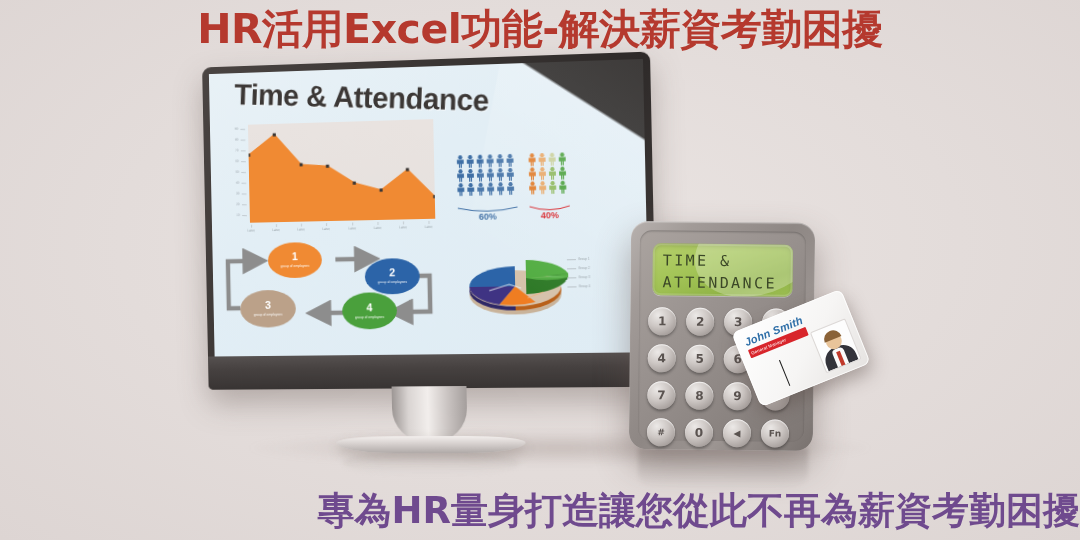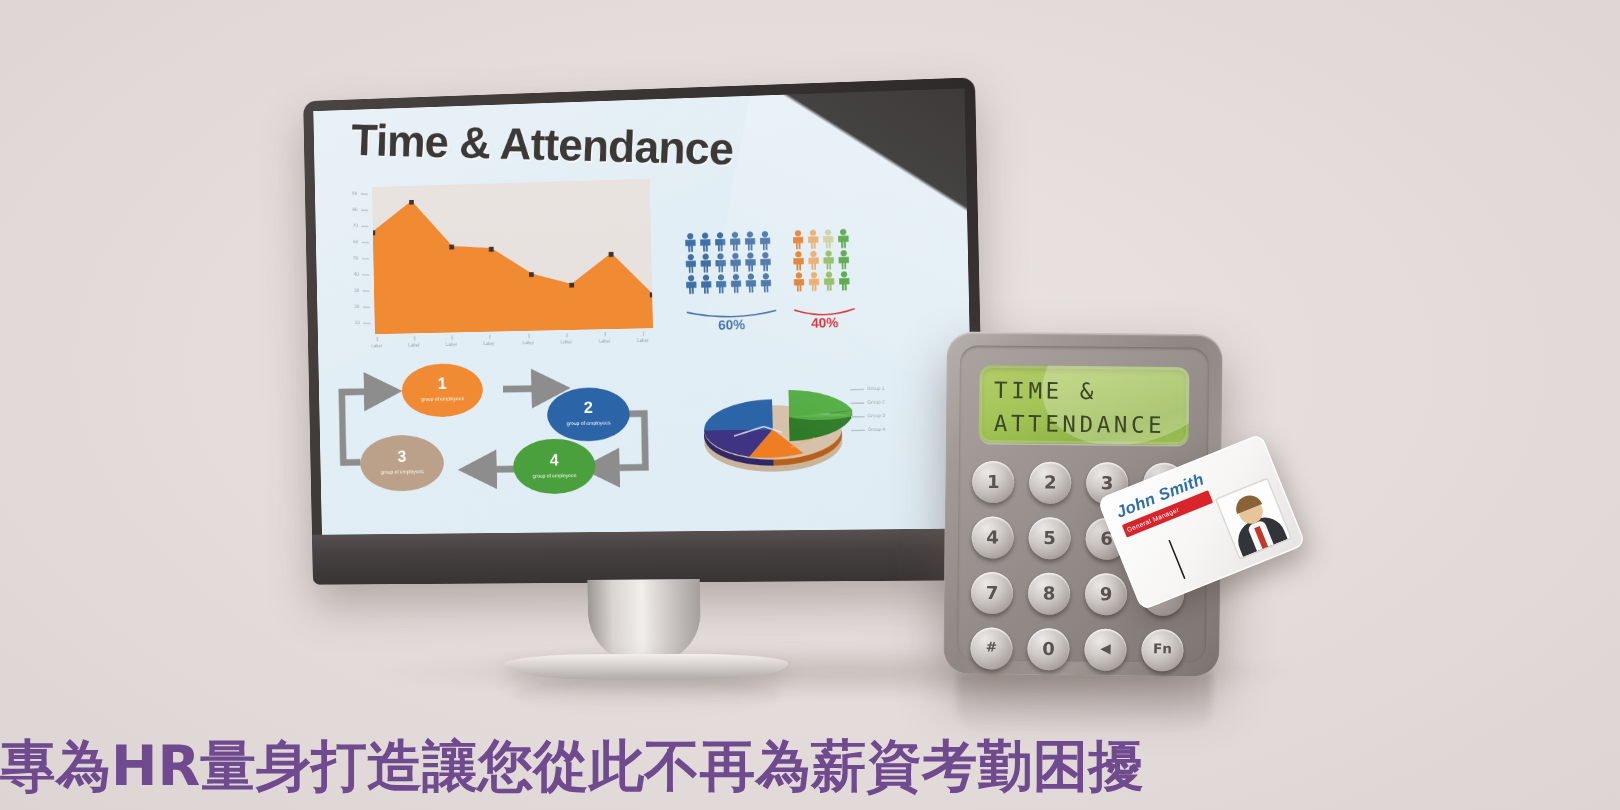--- a/index.html
+++ b/index.html
@@ -13,21 +13,21 @@
            background:radial-gradient(ellipse at 50% 45%, #eae4e2 0%, #e3dcda 55%, #ddd5d3 100%); }
 
   
   .headline {
     position:absolute; top:2px; left:0; width:1080px; text-align:center;
     font-size:41px; font-weight:bold; color:#b5392e;
     letter-spacing:-0.5px; white-space:nowrap; z-index:40;
     font-family:"DejaVu Sans","Liberation Sans",sans-serif;
   }
   .subline {
-    position:absolute; bottom:4px; left:0; width:1080px; text-align:left;
+    position:absolute; bottom:4px; left:0; width:1080px; text-align:right;
     font-size:37px; font-weight:bold; color:#6f4a8e;
     letter-spacing:0px; white-space:nowrap; z-index:40;
     font-family:"DejaVu Sans","Liberation Sans",sans-serif;
   }
 
   
   #monitor { position:absolute; left:197px; top:58px; width:455px; height:330px;
              transform:perspective(1400px) rotateY(-7deg) rotateZ(-1.2deg);
              transform-origin:60% 50%; z-index:10; }
   .bezel {
@@ -190,20 +190,21 @@
                   z-index:5; filter:blur(3px); }
   .clock-refl { position:absolute; left:638px; top:448px; width:170px; height:40px; z-index:6;
                 background:linear-gradient(180deg, rgba(140,132,129,.40), rgba(140,132,129,0));
                 border-radius:0 0 16px 16px; filter:blur(2px); }
 </style>
 </head>
 <body>
 
 <div id="stage">
 
+  <div class="headline">HR活用Excel功能-解決薪資考勤困擾</div>
 
   <div class="floor-shadow"></div>
 
   <div id="monitor">
     <div class="bezel">
       <div class="screen">
 
         <div class="slide-title">Time &amp; Attendance</div>
 
         <div class="area-chart">

